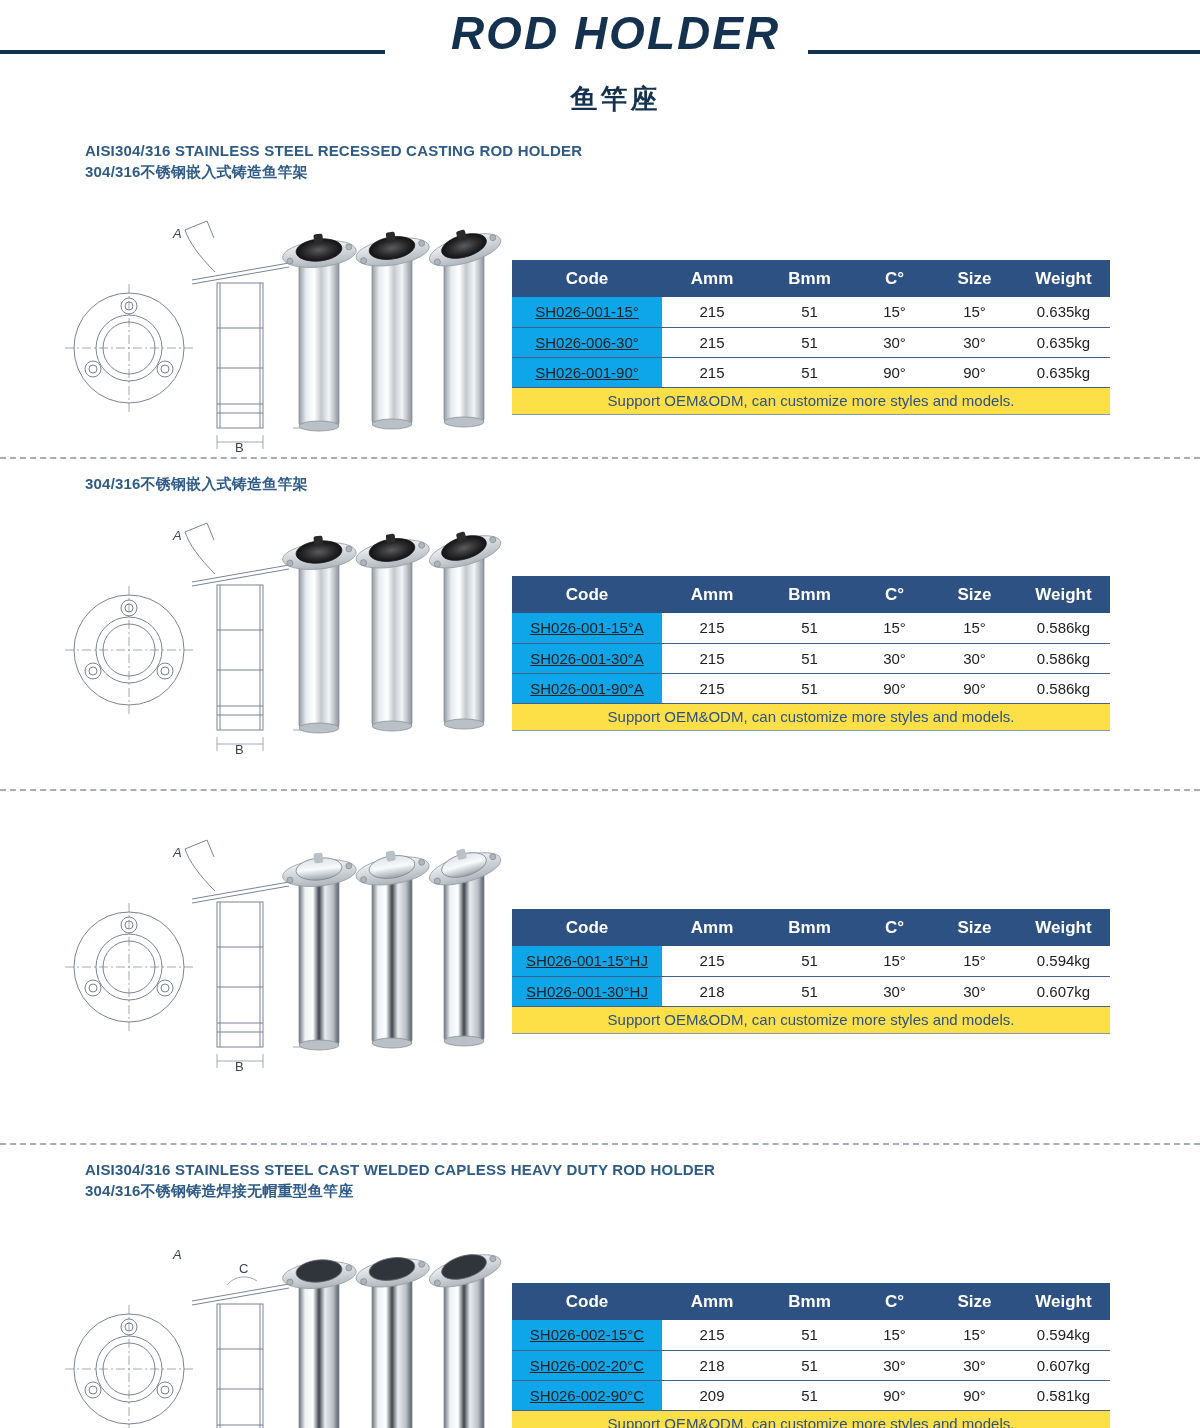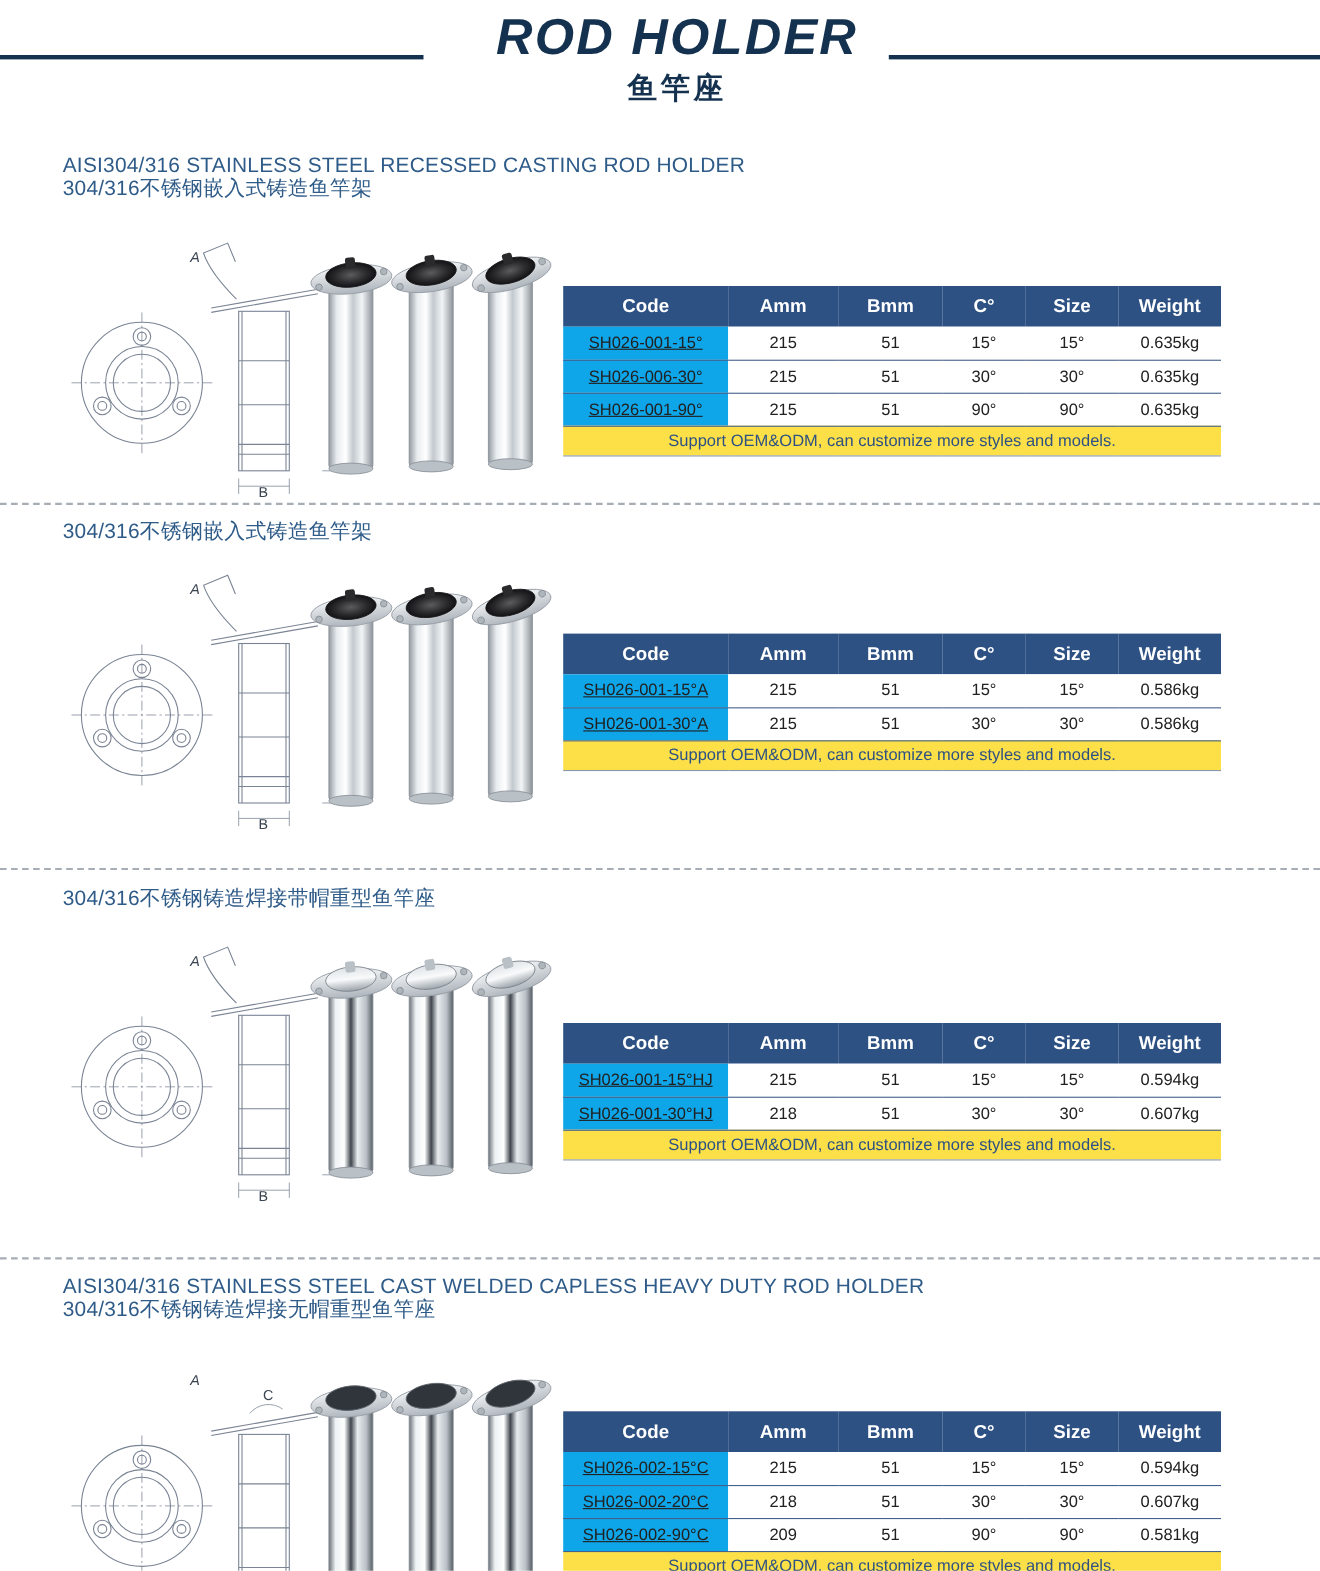--- a/index.html
+++ b/index.html
@@ -7,30 +7,30 @@
               font-family:"Liberation Sans", sans-serif; }
 
   
   .page-header { position:relative; height:100px;padding-left:31px; }
   .rule { position:absolute; top:50px; height:4px; background:#14324f; }
   .rule-left  { left:0;  width:385px; }
   .rule-right { left:808px; width:392px; }
   .page-title { text-align:center; padding-top:8px; font-size:46px; line-height:50px;
                 font-weight:bold; font-style:italic; letter-spacing:2px; color:#14324f; }
   .page-subtitle { text-align:center; font-size:27px; font-weight:bold; color:#14324f;
-                   margin-top:4px; letter-spacing:3px; }
+                   margin-top:23px; letter-spacing:3px; }
 
   
   .section { padding-left:57px; padding-right:55px; overflow:hidden; }
   .s0 { height:357px; padding-top:40px; }
   .s1 { height:330px; padding-top:14px; }
   .s2 { height:352px; padding-top:16px; }
   .s3 { height:285px; padding-top:14px; }
-  .sec-title-en, .sec-title-zh { color:#2e5b88; font-weight:normal; font-size:19px;
-                                 line-height:21px; letter-spacing:0.2px; }
+  .sec-title-en, .sec-title-zh { color:#2e5b88; font-weight:bold; font-size:15px;
+                                 line-height:21px; letter-spacing:0.2px;margin-left:28px; }
   .sec-body { display:flex; align-items:flex-start; }
   .illu-wrap { width:455px; flex:none; }
   .s0 .illu-wrap { margin-top:26px; }
   .s1 .illu-wrap { margin-top:16px; }
   .s2 .illu-wrap { margin-top:20px; }
   .s3 .illu-wrap { margin-top:28px; }
   .table-wrap { flex:none; width:600px; }
   .s0 .table-wrap { margin-top:78px; }
   .s1 .table-wrap { margin-top:82px; }
   .s2 .table-wrap { margin-top:102px; }
@@ -375,34 +375,41 @@
               <td>0.586kg</td>
             </tr>
             <tr>
               <td class="code-cell">SH026-001-30°A</td>
               <td>215</td>
               <td>51</td>
               <td>30°</td>
               <td>30°</td>
               <td>0.586kg</td>
             </tr>
+            <tr>
+              <td class="code-cell">SH026-001-90°A</td>
+              <td>215</td>
+              <td>51</td>
+              <td>90°</td>
+              <td>90°</td>
+              <td>0.586kg</td>
+            </tr>
           </tbody>
           <tfoot>
             <tr>
               <td class="note-cell" colspan="6">Support OEM&amp;ODM, can customize more styles and models.</td>
             </tr>
           </tfoot>
         </table>
       </div>
 
     </div>
   </div>
 <div class="dashed-sep"></div>
   <div class="section s2 v-steel">
-    <div class="sec-title-zh">304/316不锈钢铸造焊接带帽重型鱼竿座</div>
     <div class="sec-body">
 
       <div class="illu-wrap">
         <svg class="illu" width="450" height="245" viewBox="0 0 450 245">
 
           <g class="tech">
             <circle cx="72" cy="140" r="55"></circle>
             <circle cx="72" cy="140" r="33"></circle>
             <circle cx="72" cy="140" r="26"></circle>
             <circle cx="72" cy="98" r="8"></circle>

